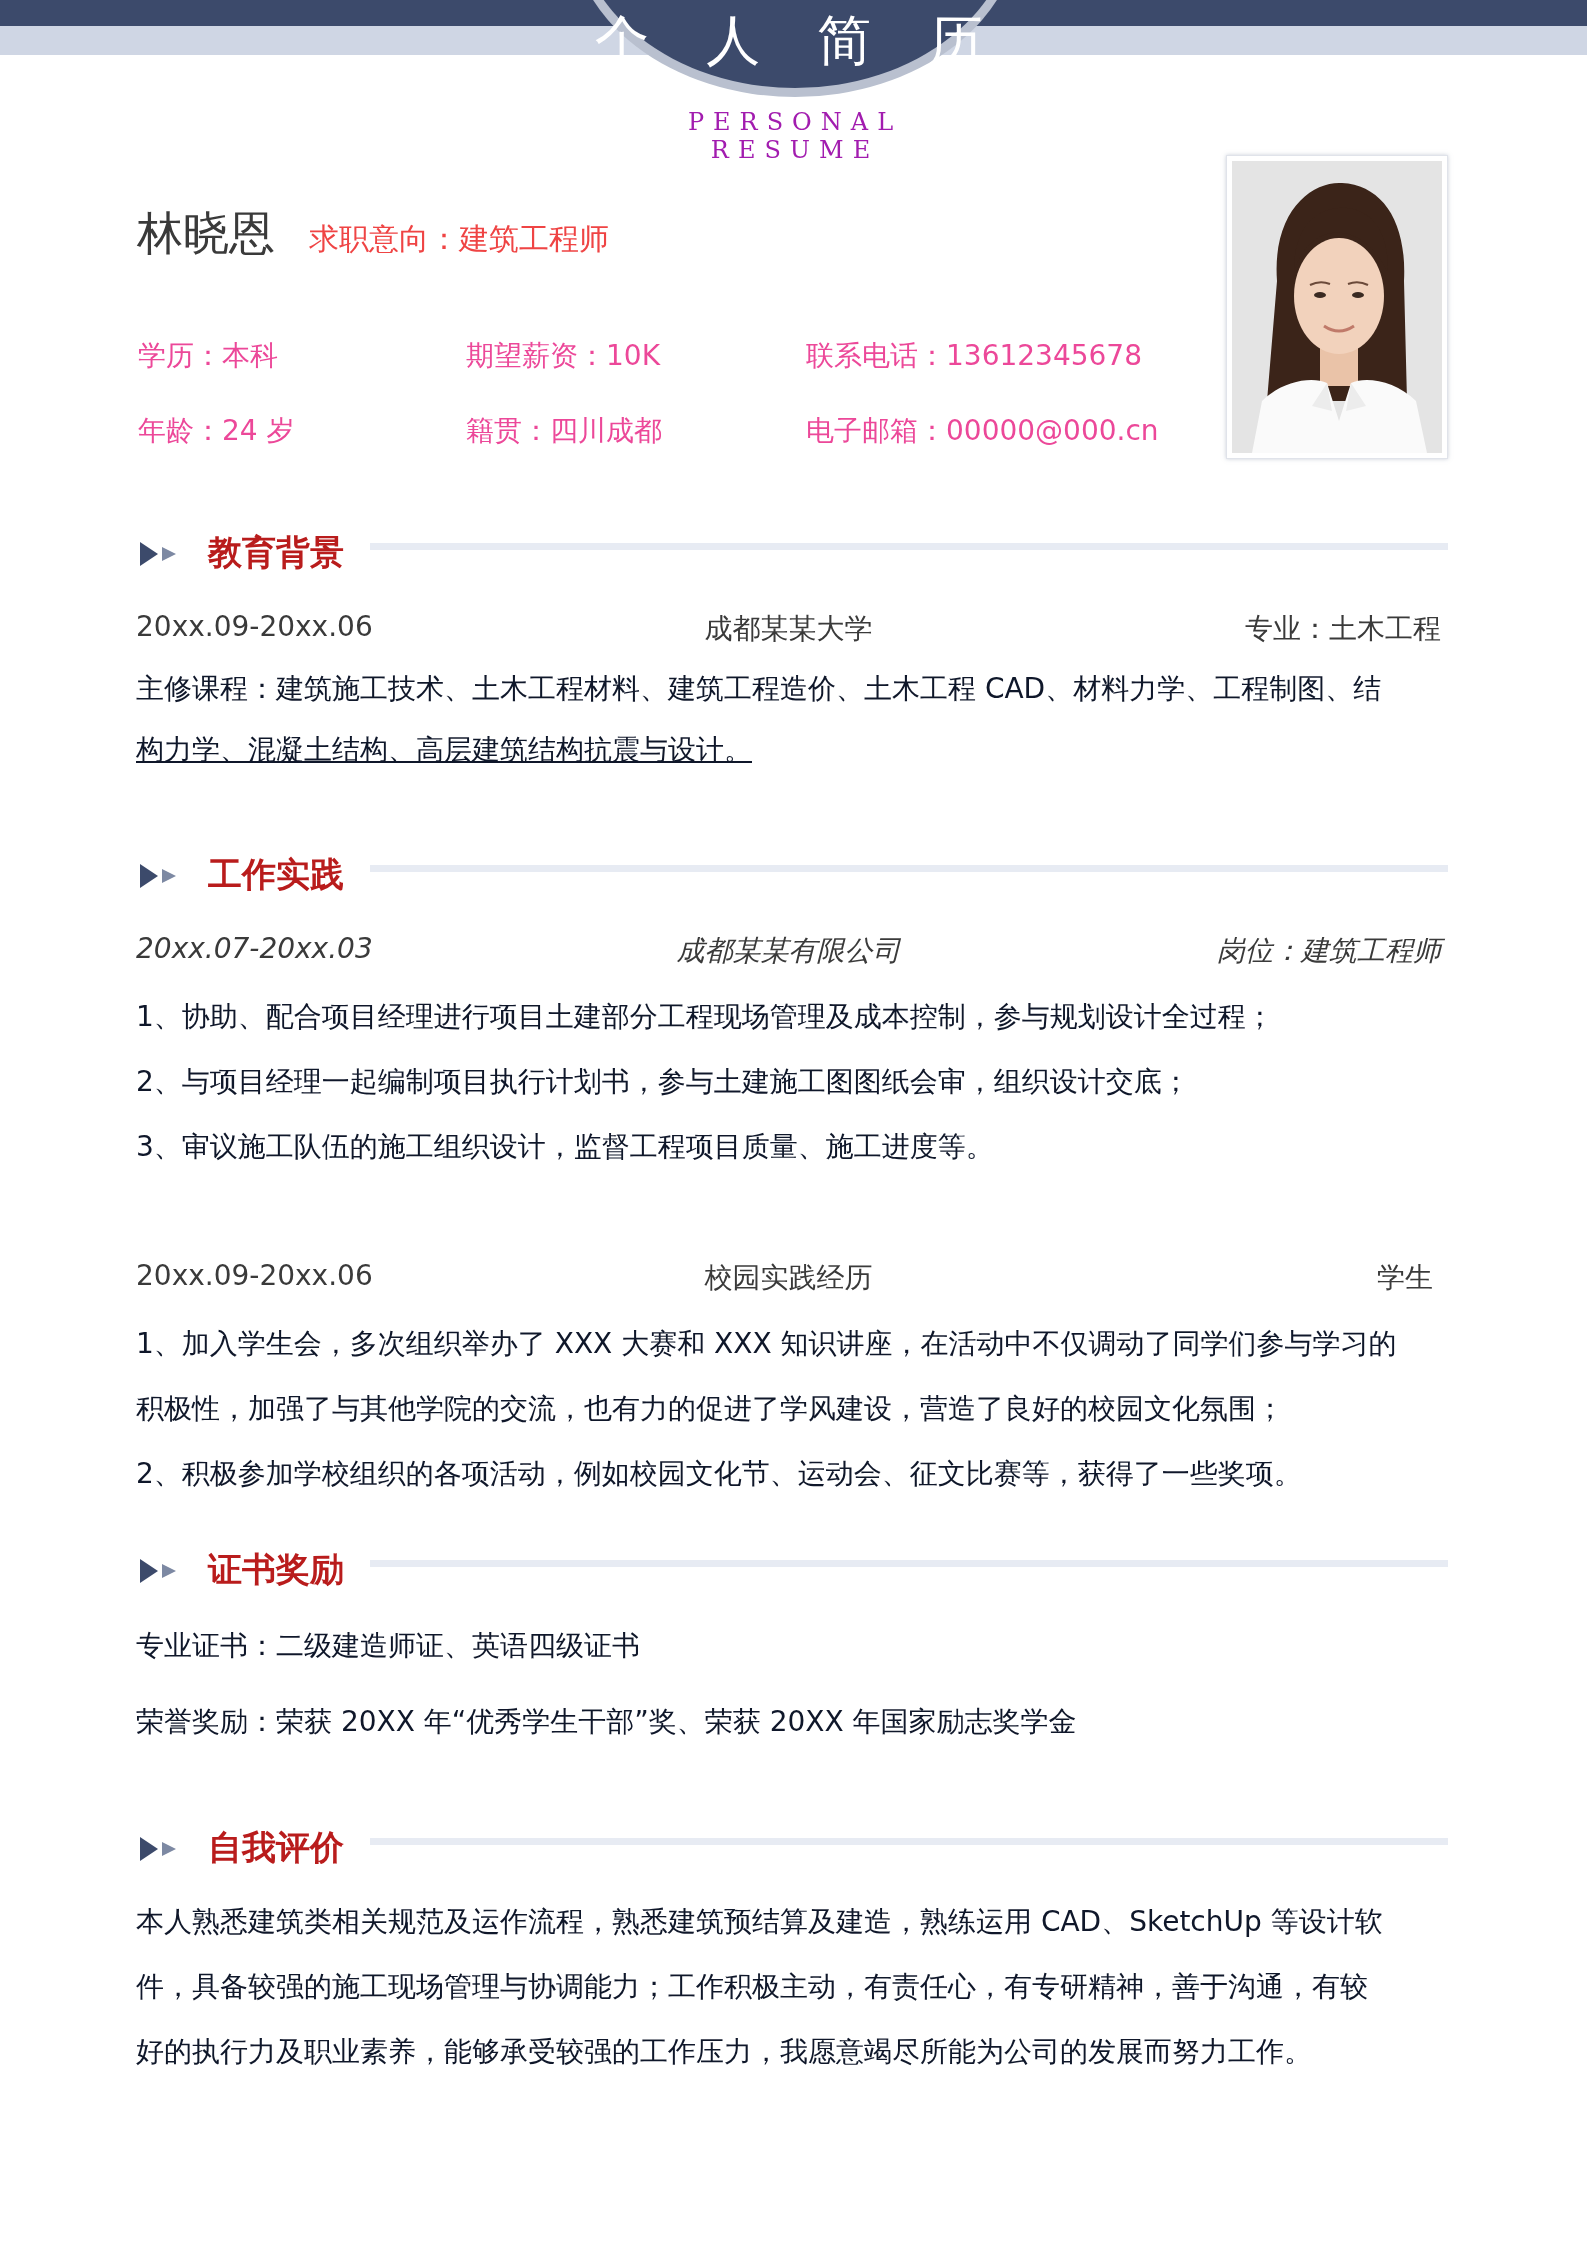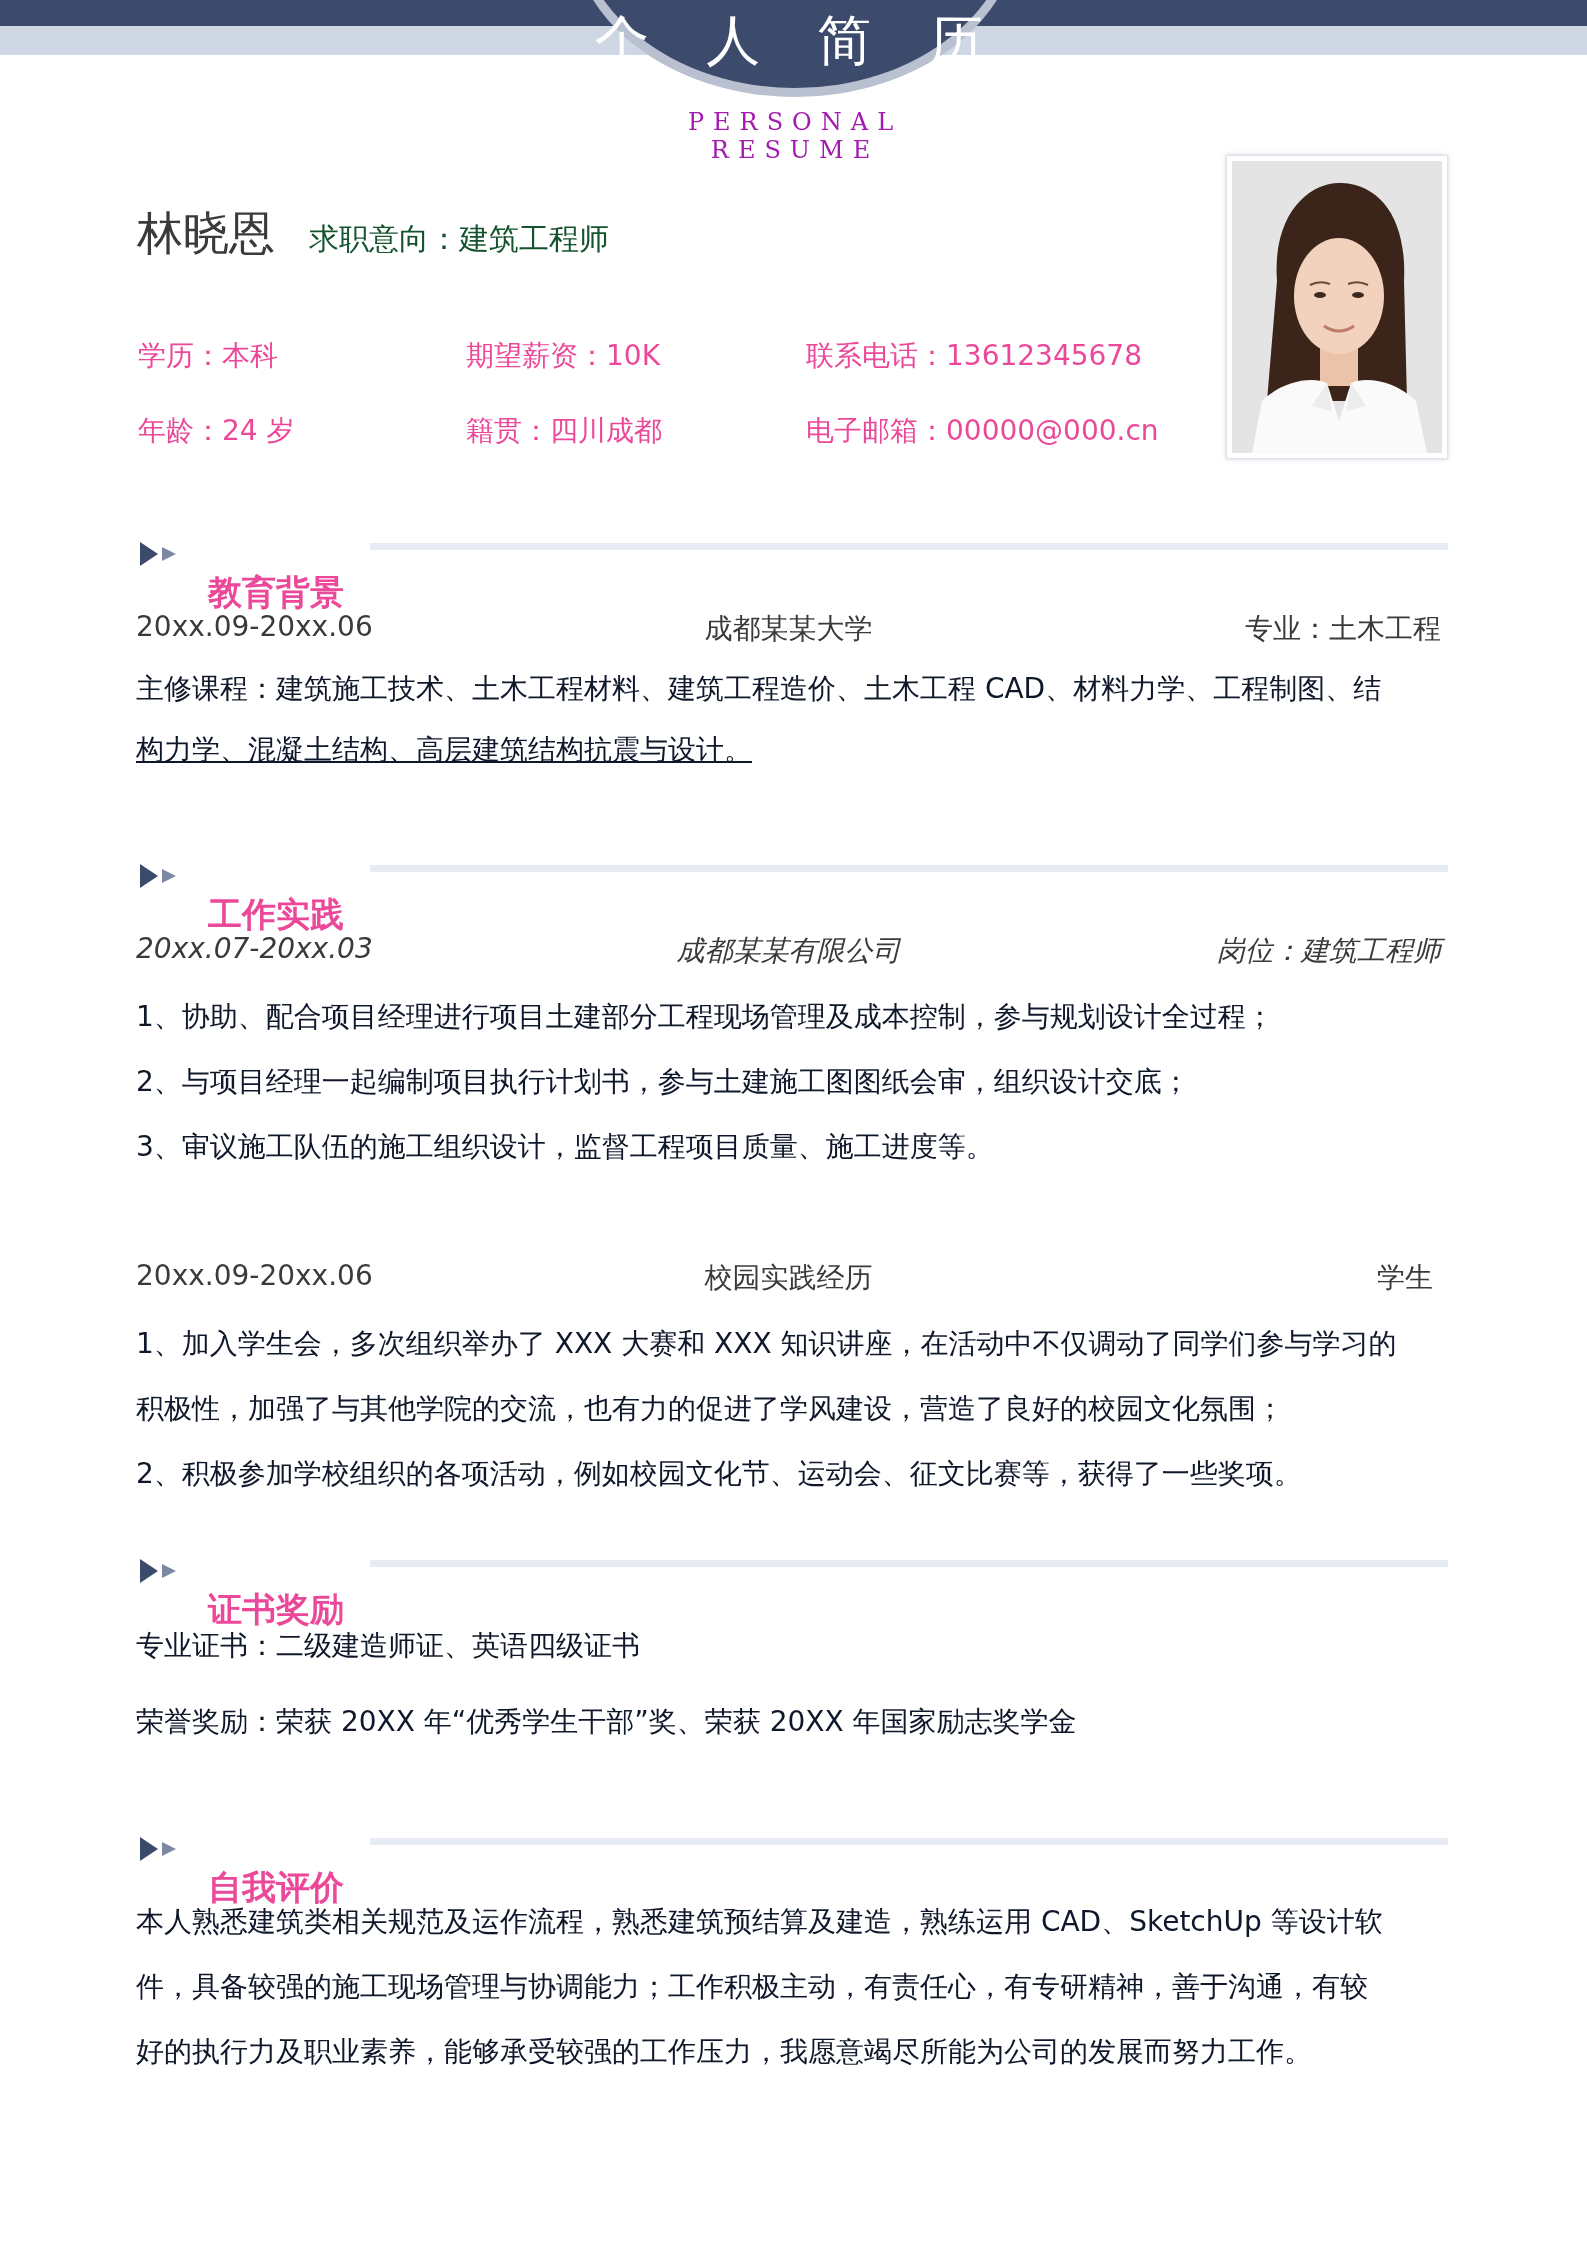--- a/index.html
+++ b/index.html
@@ -23,38 +23,38 @@
       color: #ffffff; letter-spacing: 20px; text-indent: 20px; font-weight: normal;
     }
     .subtitle {
       position: absolute; left: 600px; top: 108px; width: 390px; text-align: center;
       font-family: "DejaVu Serif", "Liberation Serif", serif; font-size: 24px;
       color: #a21caf; letter-spacing: 9px;
     }
 
     
     .name { position: absolute; left: 137px; top: 203px; font-size: 46px; color: #3a3a3a; }
-    .intent { position: absolute; left: 309px; top: 219px; font-size: 30px; color: #14532d; }
+    .intent { position: absolute; left: 309px; top: 219px; font-size: 30px; color: #ef4444; }
     .info-item { position: absolute; font-size: 28px; color: #ec4899; white-space: nowrap; margin-top: 20px; }
 
     .photo-frame {
       position: absolute; left: 1226px; top: 155px; width: 222px; height: 304px;
       background: #ffffff; border: 1px solid #e0e3ea; box-shadow: 0 0 4px rgba(150,160,180,0.5);
       padding: 5px;
     }
     .photo {
       width: 100%; height: 100%; background: linear-gradient(#e6e6e6, #e2e2e2);
       position: relative; overflow: hidden;
     }
 
     
     .section-head { position: absolute; left: 140px; width: 1308px; height: 50px; }
     .arrow-icon { position: absolute; left: 0; top: 12px; width: 40px; height: 24px; }
     .section-title {
-      position: absolute; left: 68px; top: 0; font-size: 34px; font-weight: bold; color: #ec4899; margin-top: 40px;
+      position: absolute; left: 68px; top: 0; font-size: 34px; font-weight: bold; color: #b91c1c;
     }
     .section-rule {
       position: absolute; left: 230px; right: 0; top: 13px; height: 7px; background: #e7ebf3;
     }
 
     .row3 { position: absolute; left: 136px; width: 1305px; height: 40px; font-size: 28px; color: #3a3a3a; }
     .row3 .c-left { position: absolute; left: 0; top: 0; }
     .row3 .c-mid { position: absolute; left: 0; right: 0; top: 0; text-align: center; }
     .row3 .c-right { position: absolute; right: 0; top: 0; }
 

